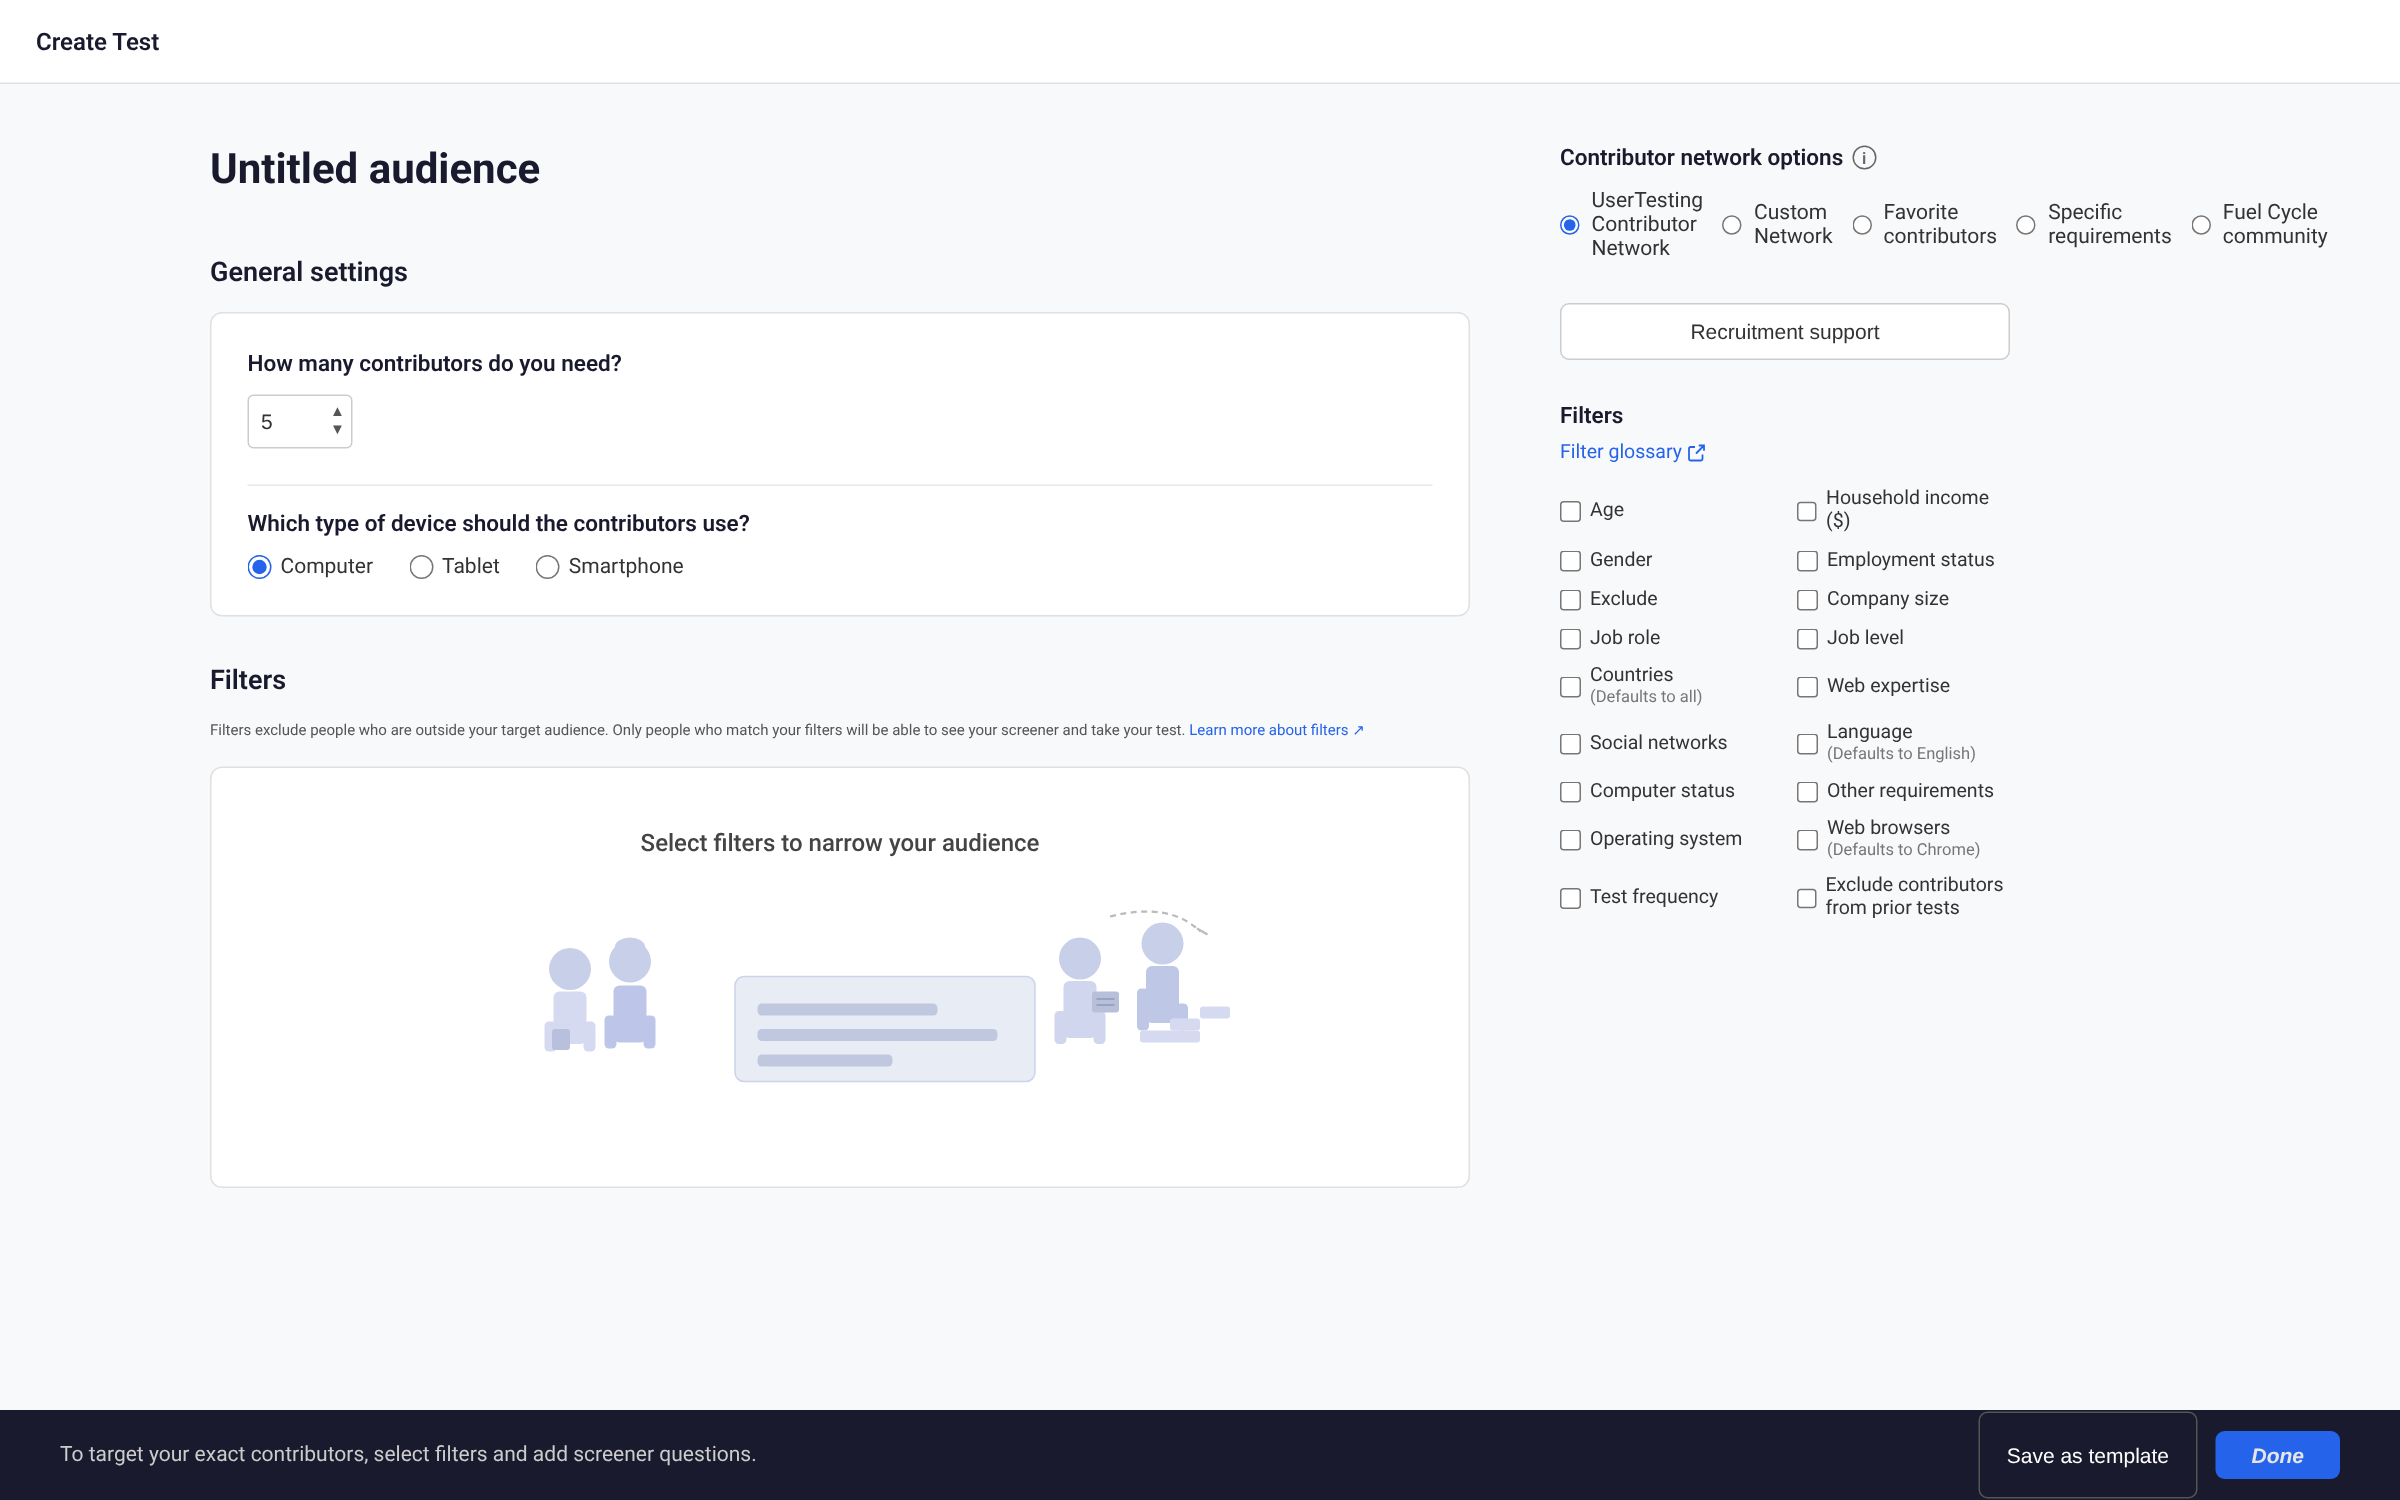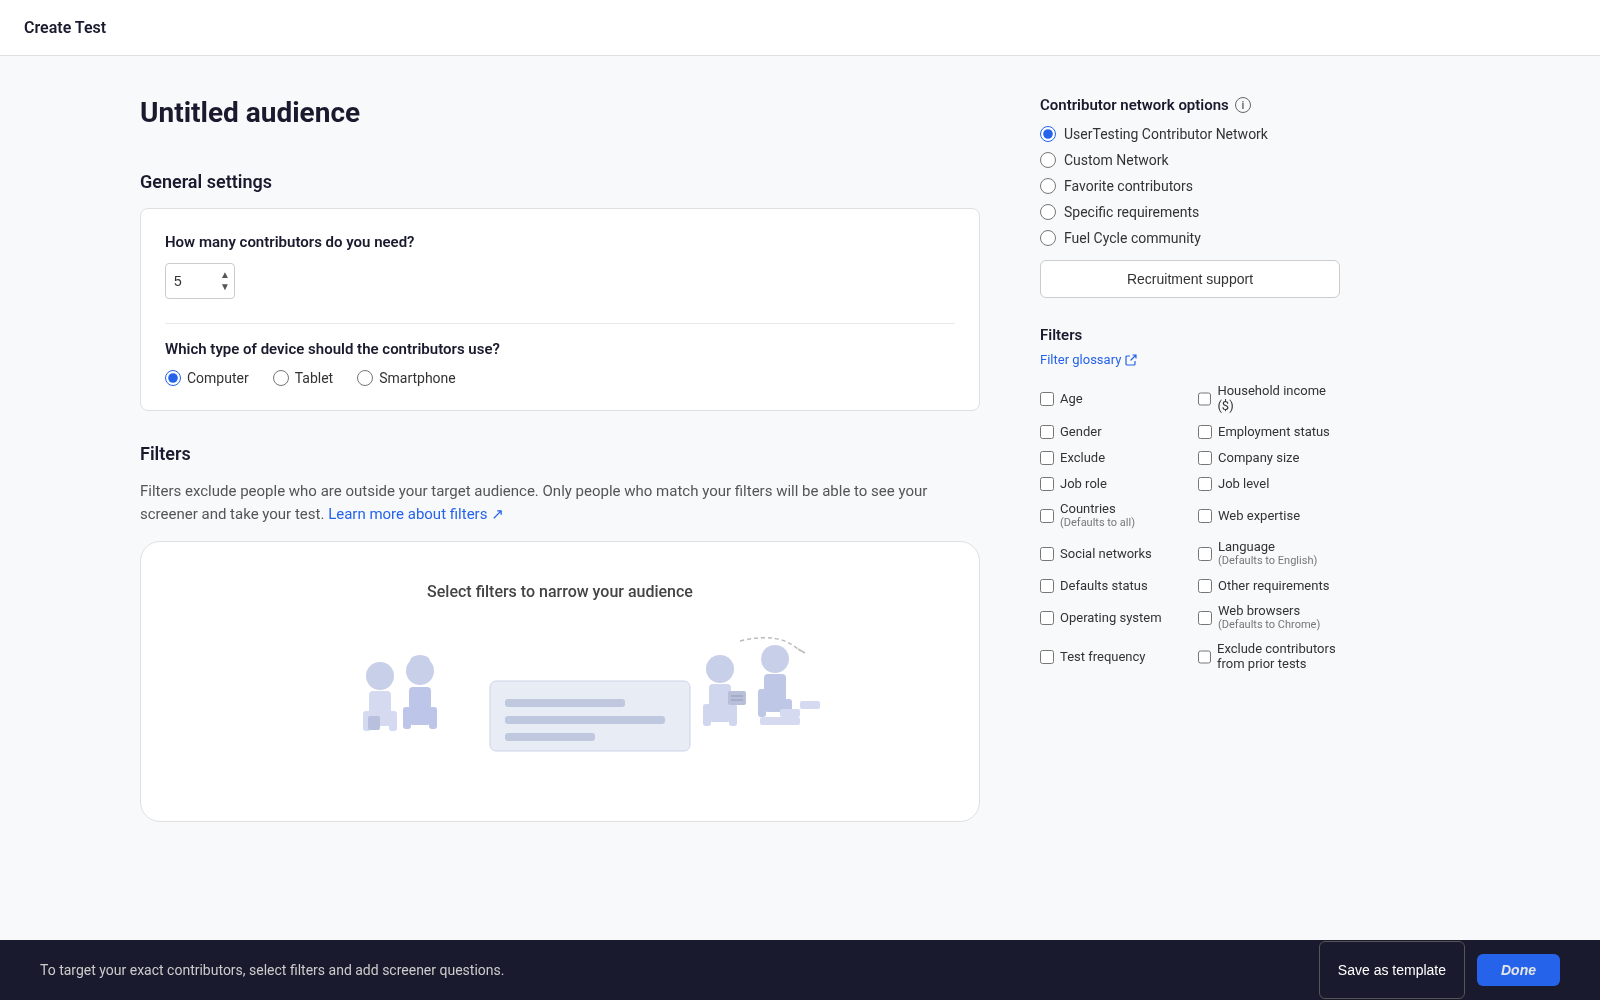--- a/index.html
+++ b/index.html
@@ -141,36 +141,36 @@
 
     .radio-label input[type="radio"] {
       accent-color: #2563eb;
       width: 16px;
       height: 16px;
       cursor: pointer;
     }
 
     
     .filters-description {
-      font-size: 15px;
+      font-size: 10px;
       color: #555;
       margin-bottom: 16px;
       line-height: 1.5;
     }
 
     .filters-description a {
       color: #2563eb;
       text-decoration: none;
     }
 
     
     .filter-empty {
       background: #fff;
       border: 1px solid #e0e0e0;
-      border-radius: 20px;
+      border-radius: 8px;
       padding: 40px 24px;
       text-align: center;
       min-height: 220px;
       display: flex;
       flex-direction: column;
       align-items: center;
       position: relative;
       overflow: hidden;
     }
 
@@ -208,23 +208,23 @@
       display: inline-flex;
       align-items: center;
       justify-content: center;
       font-size: 11px;
       color: #666;
       cursor: pointer;
     }
 
     .network-options {
       display: flex;
-      flex-direction: column;
+      flex-direction: row;
       gap: 10px;
-      margin-bottom: 14px;
+      margin-bottom: 28px;
     }
 
     .network-option {
       display: flex;
       align-items: center;
       gap: 8px;
       font-size: 14px;
       color: #333;
       cursor: pointer;
     }
@@ -555,21 +555,21 @@
         <input type="checkbox" style="">
         <span>Social networks</span>
       </label>
       <label class="filter-checkbox-item">
         <input type="checkbox" style="">
         <span>Language<span class="sub-text">(Defaults to English)</span></span>
       </label>
 
       <label class="filter-checkbox-item">
         <input type="checkbox" style="">
-        <span>Defaults status</span>
+        <span>Computer status</span>
       </label>
       <label class="filter-checkbox-item">
         <input type="checkbox" style="">
         <span>Other requirements</span>
       </label>
 
       <label class="filter-checkbox-item">
         <input type="checkbox" style="">
         <span>Operating system</span>
       </label>

